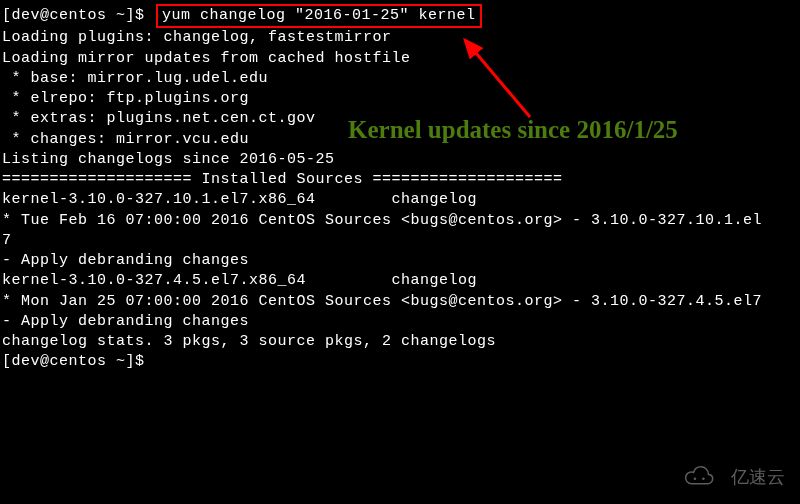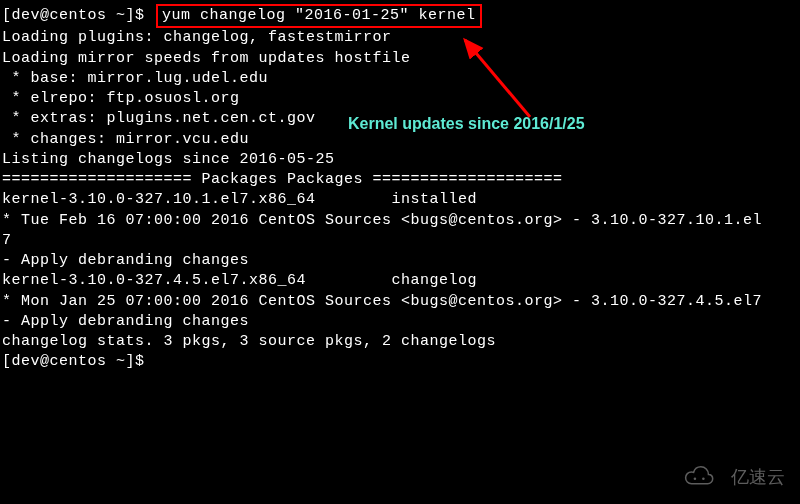--- a/index.html
+++ b/index.html
@@ -26,23 +26,23 @@
     .cmd-box {
       border: 2px solid #ff0000;
       display: inline-block;
       padding: 0 4px;
       margin-left: 2px;
     }
     .annotation {
       position: absolute;
       top: 113px;
       left: 348px;
-      color: #5eead4;
-      font-family: Liberation Sans, sans-serif;
-      font-size: 16px;
+      color: #4d7c0f;
+      font-family: Liberation Serif, serif;
+      font-size: 25px;
       font-weight: bold;
       letter-spacing: 0;
     }
     .arrow {
       position: absolute;
       top: 32px;
       left: 455px;
       width: 90px;
       height: 90px;
       pointer-events: none;
@@ -63,30 +63,30 @@
     .watermark svg {
       width: 34px;
       height: 22px;
     }
   </style>
 </head>
 <body>
 
 <div class="line"><span>[dev@centos ~]$ </span><span class="cmd-box">yum changelog "2016-01-25" kernel</span></div>
 <div class="line">Loading plugins: changelog, fastestmirror</div>
-<div class="line">Loading mirror speeds from updates hostfile</div>
+<div class="line">Loading mirror updates from cached hostfile</div>
 <div class="line"> * base: mirror.lug.udel.edu</div>
-<div class="line"> * elrepo: ftp.osuosl.org</div>
+<div class="line"> * elrepo: ftp.plugins.org</div>
 <div class="line"> * extras: plugins.net.cen.ct.gov</div>
 <div class="line"> * changes: mirror.vcu.edu</div>
 <div class="line"></div>
 <div class="line">Listing changelogs since 2016-05-25</div>
 <div class="line"></div>
-<div class="line">==================== Packages Packages ====================</div>
-<div class="line">kernel-3.10.0-327.10.1.el7.x86_64        installed</div>
+<div class="line">==================== Installed Sources ====================</div>
+<div class="line">kernel-3.10.0-327.10.1.el7.x86_64        changelog</div>
 <div class="line">* Tue Feb 16 07:00:00 2016 CentOS Sources &lt;bugs@centos.org&gt; - 3.10.0-327.10.1.el</div>
 <div class="line">7</div>
 <div class="line">- Apply debranding changes</div>
 <div class="line"></div>
 <div class="line"></div>
 <div class="line">kernel-3.10.0-327.4.5.el7.x86_64         changelog</div>
 <div class="line">* Mon Jan 25 07:00:00 2016 CentOS Sources &lt;bugs@centos.org&gt; - 3.10.0-327.4.5.el7</div>
 <div class="line">- Apply debranding changes</div>
 <div class="line"></div>
 <div class="line">changelog stats. 3 pkgs, 3 source pkgs, 2 changelogs</div>

